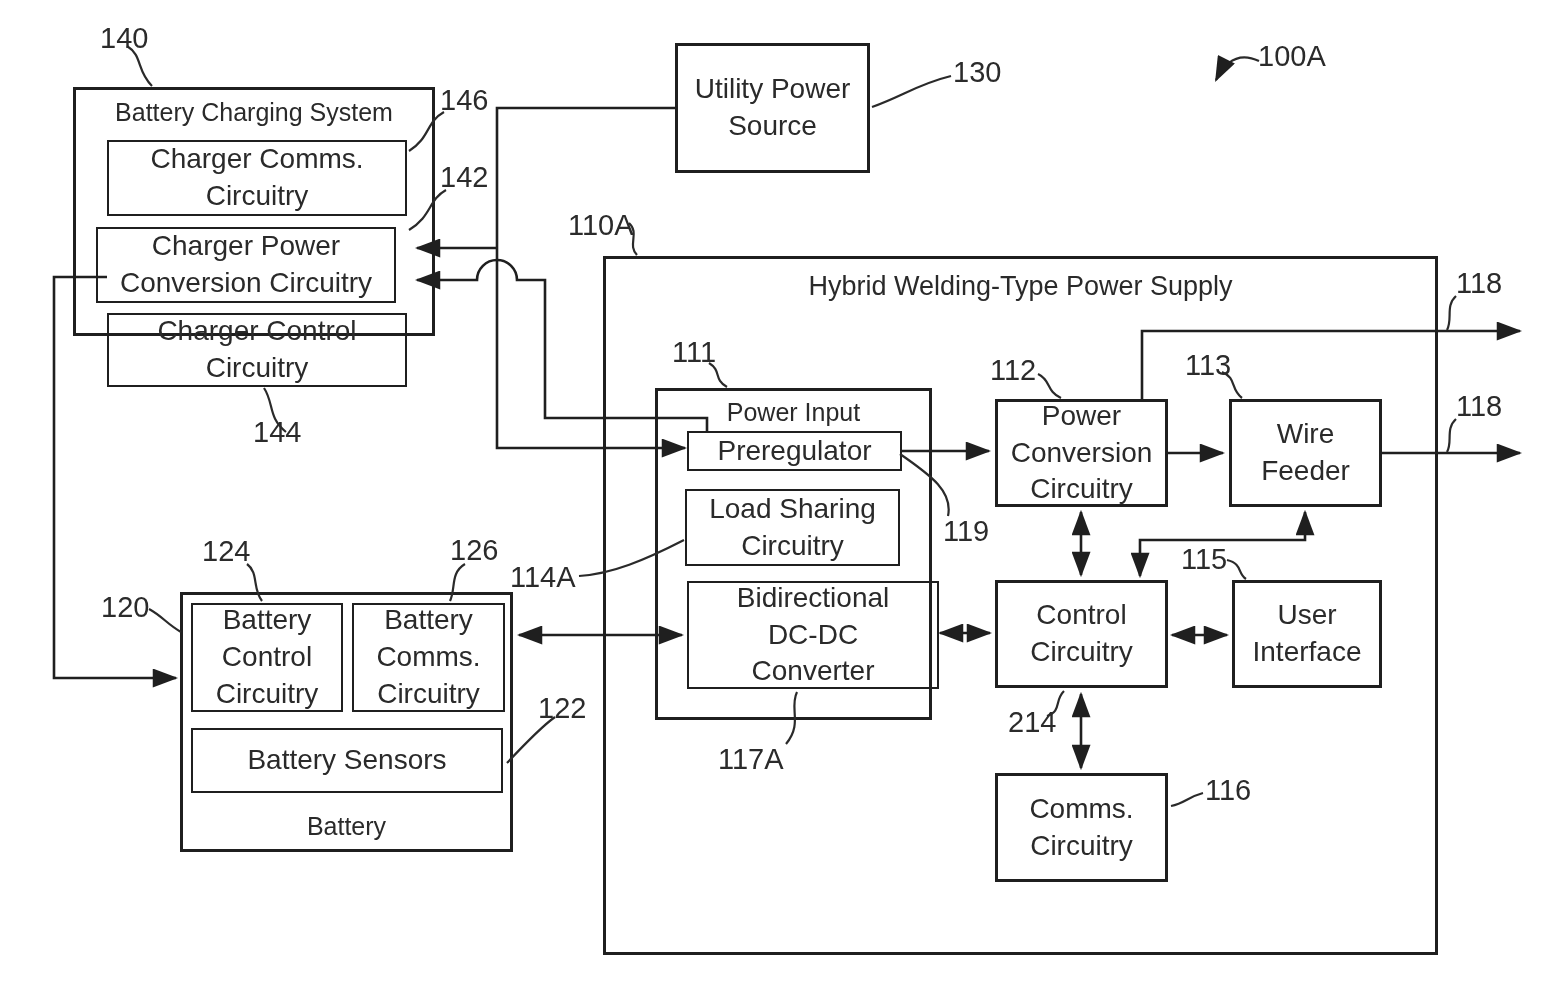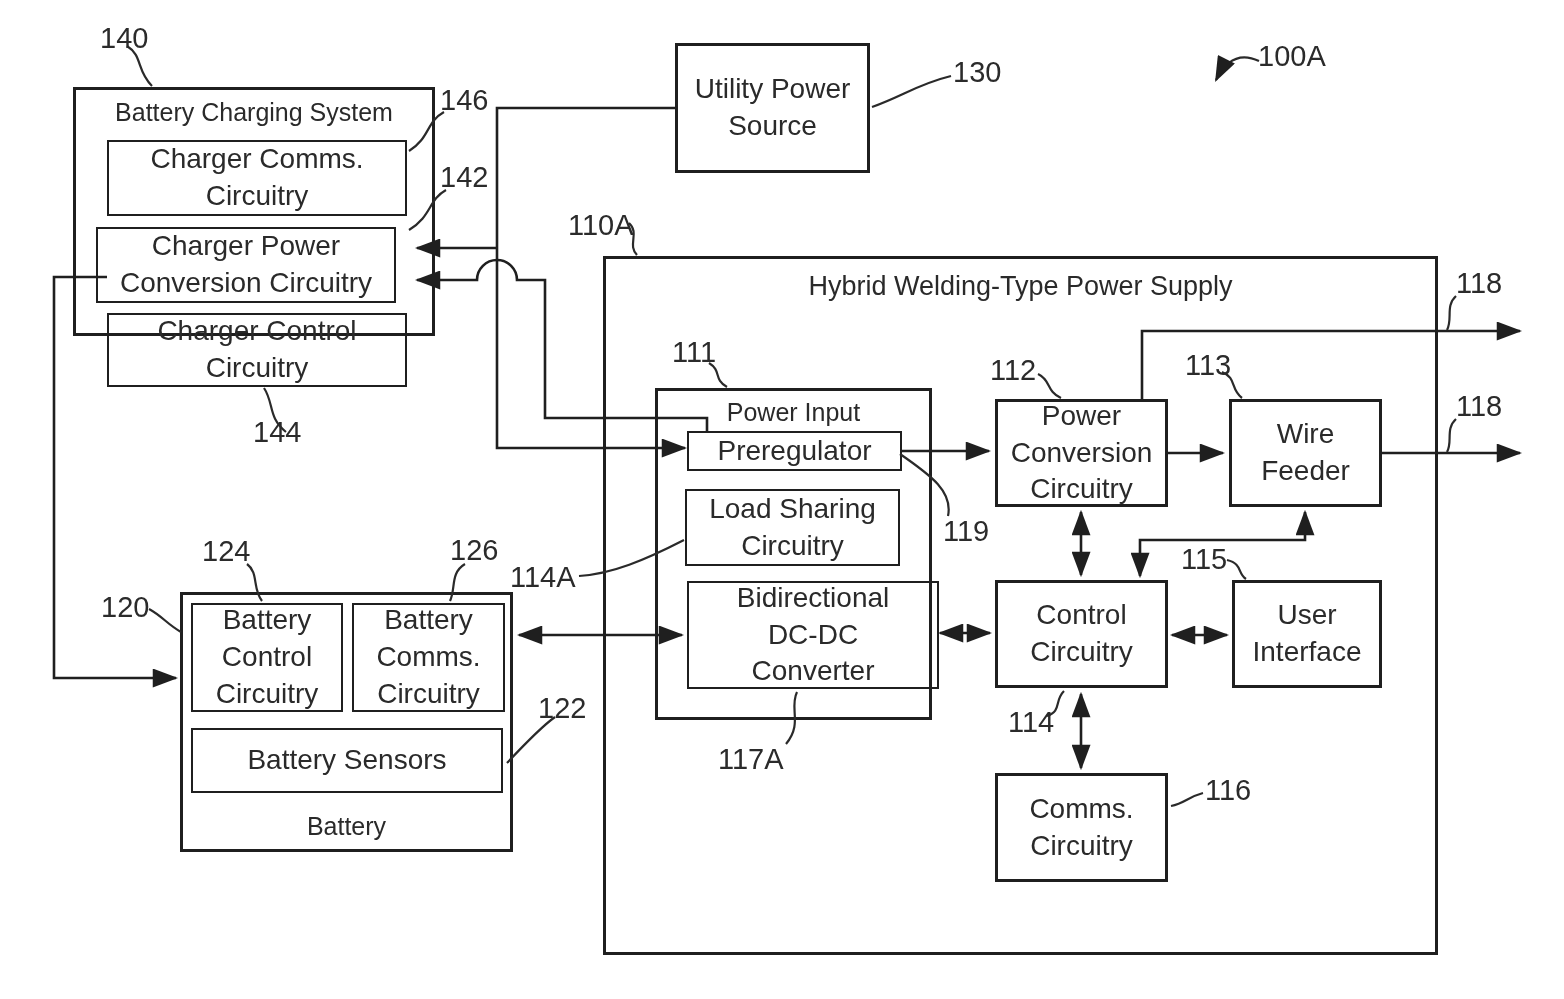--- a/index.html
+++ b/index.html
@@ -146,21 +146,21 @@
   <div class="ref" style="left:953px;top:56px;">130</div>
   <div class="ref" style="left:1258px;top:40px;">100A</div>
   <div class="ref" style="left:568px;top:193px;margin-top:16px;">110A</div>
   <div class="ref" style="left:672px;top:336px;">111</div>
   <div class="ref" style="left:943px;top:515px;">119</div>
   <div class="ref" style="left:990px;top:354px;">112</div>
   <div class="ref" style="left:1185px;top:349px;">113</div>
   <div class="ref" style="left:1456px;top:267px;">118</div>
   <div class="ref" style="left:1456px;top:390px;">118</div>
   <div class="ref" style="left:1181px;top:543px;">115</div>
-  <div class="ref" style="left:1008px;top:706px;">114</div>
+  <div class="ref" style="left:1008px;top:706px;">214</div>
   <div class="ref" style="left:1205px;top:774px;">116</div>
   <div class="ref" style="left:510px;top:561px;">114A</div>
   <div class="ref" style="left:718px;top:743px;">117A</div>
   <div class="ref" style="left:202px;top:535px;">124</div>
   <div class="ref" style="left:450px;top:534px;">126</div>
   <div class="ref" style="left:101px;top:591px;">120</div>
   <div class="ref" style="left:538px;top:692px;">122</div>
 
   <svg id="wires" width="1564" height="999" viewBox="0 0 1564 999">
     <defs>

